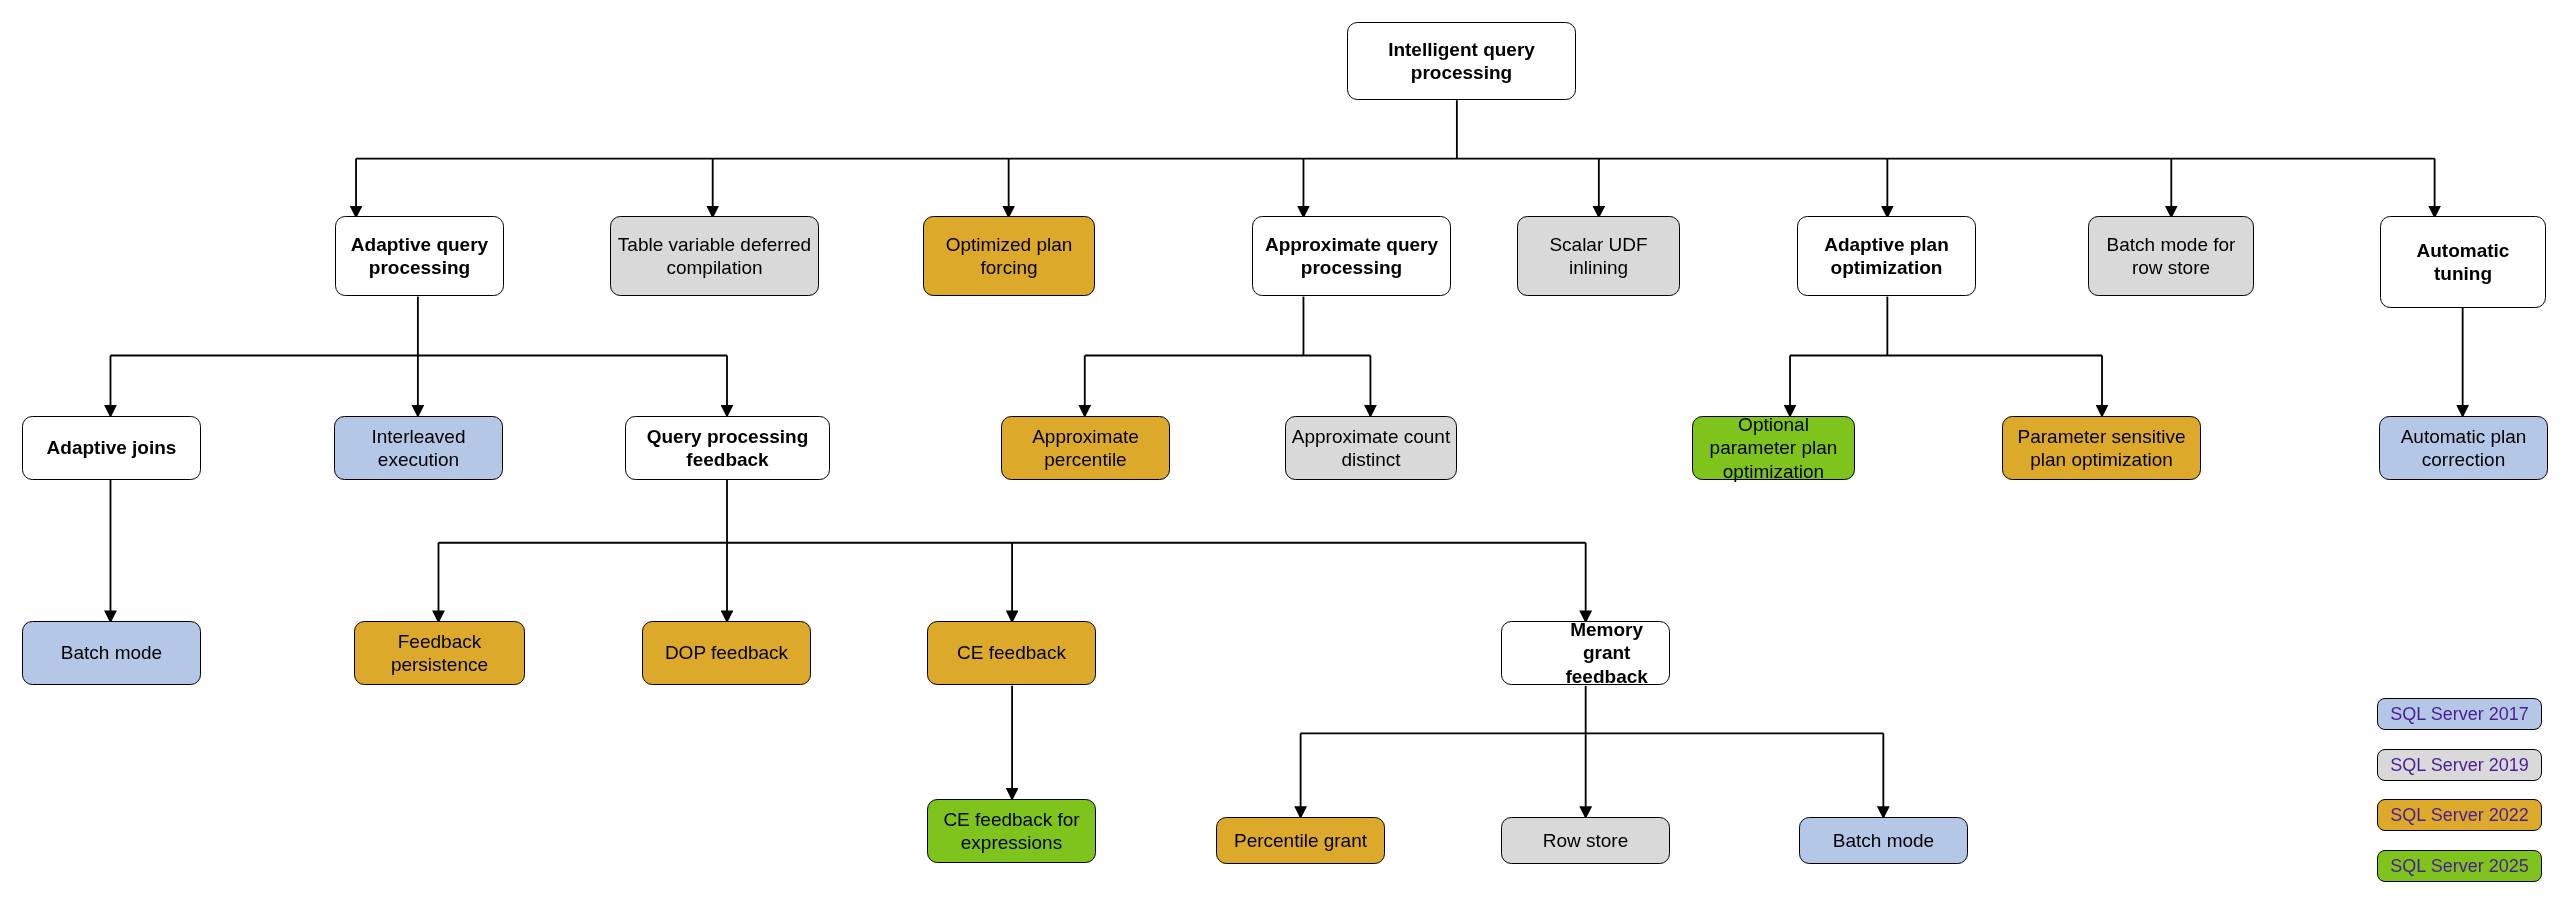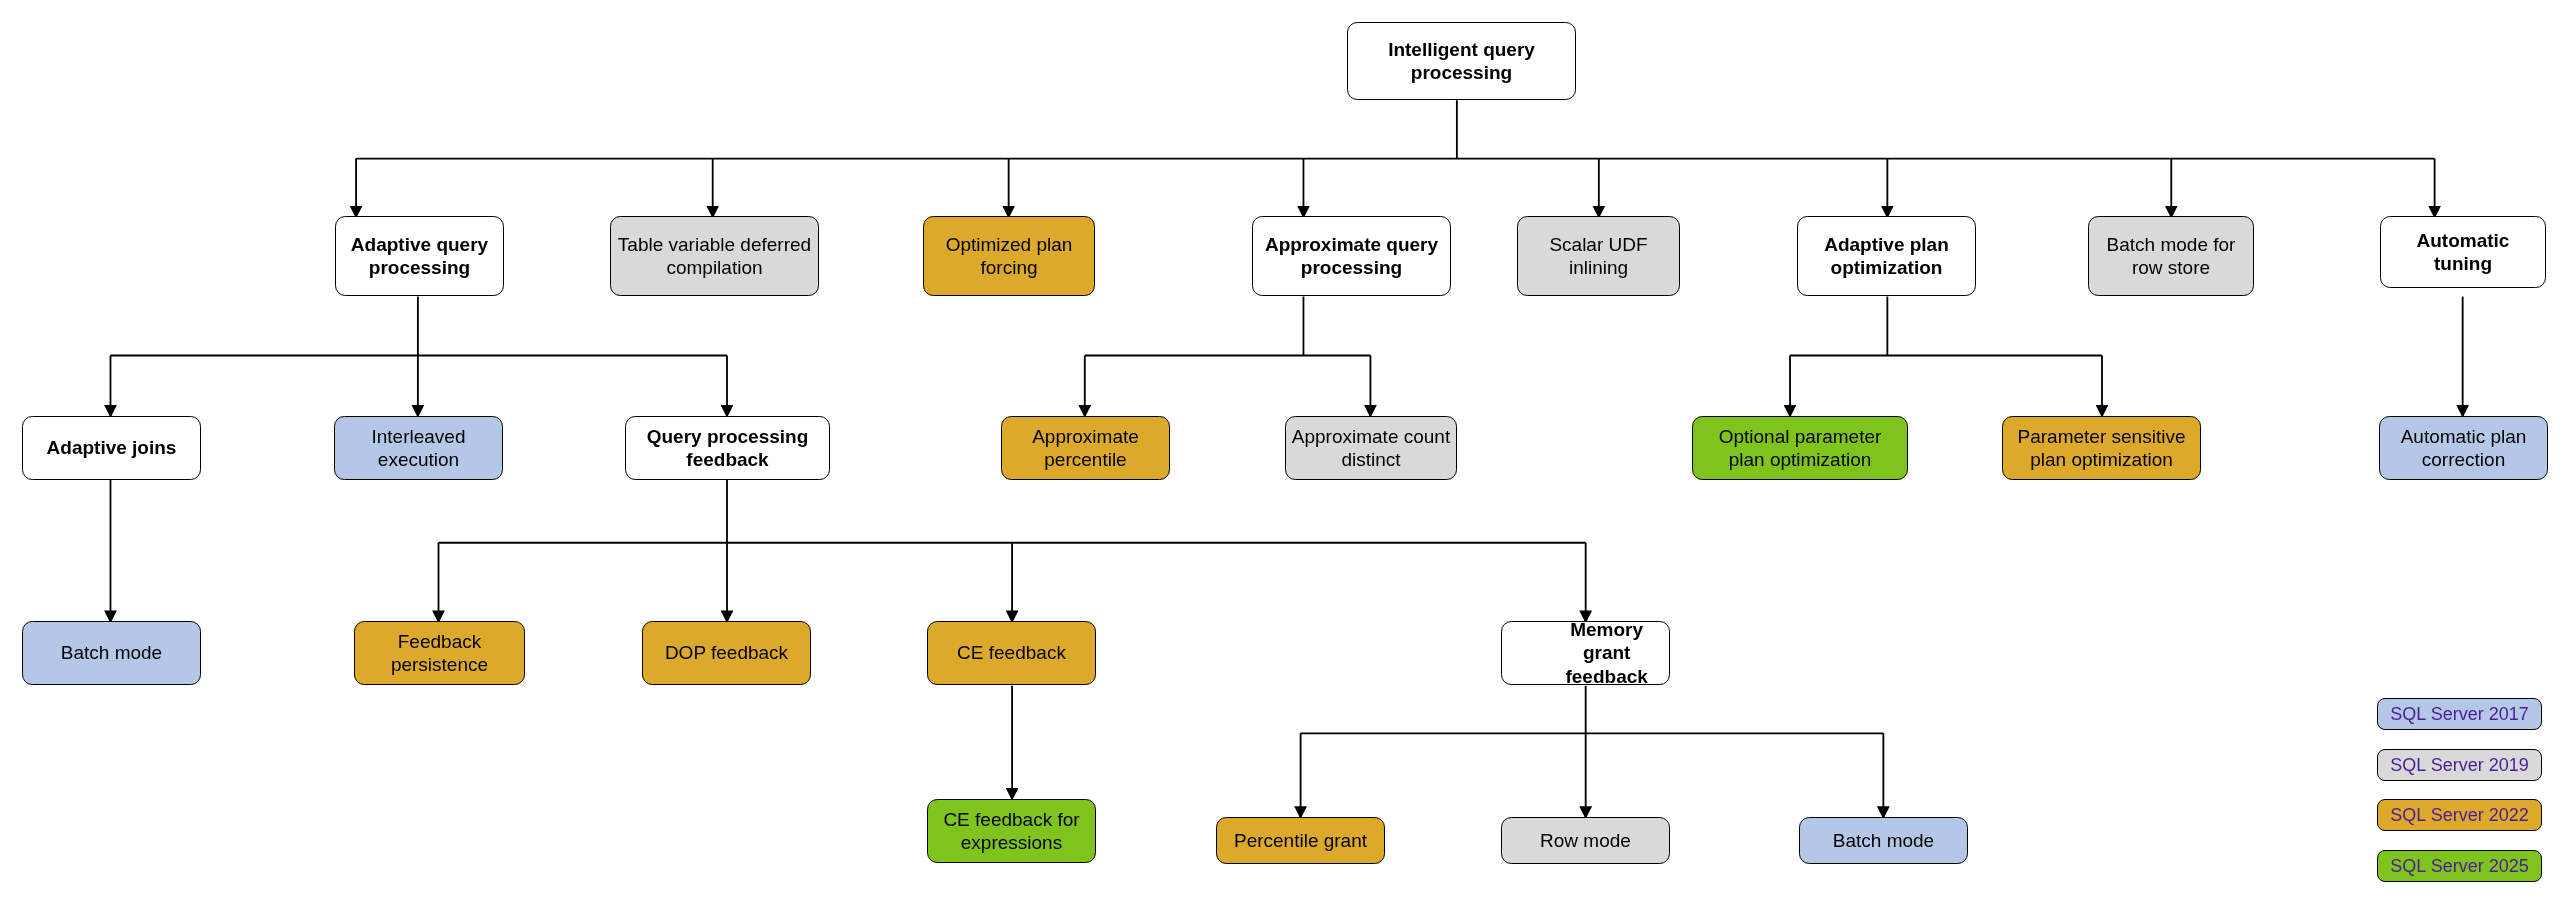--- a/index.html
+++ b/index.html
@@ -145,21 +145,21 @@
   </div>
 
   <div class="node white" style="left:1797px; top:216px; width:179px; height:80px;">
     <span class="label">Adaptive plan optimization</span>
   </div>
 
   <div class="node gray" style="left:2088px; top:216px; width:166px; height:80px;">
     <span class="label">Batch mode for row store</span>
   </div>
 
-  <div class="node white" style="left:2380px; top:216px; width:166px; height:72px;">
+  <div class="node white" style="left:2380px; top:216px; width:166px; height:92px;">
     <span class="label">Automatic tuning</span>
   </div>
 
   <div class="node white" style="left:22px; top:416px; width:179px; height:64px;">
     <span class="label">Adaptive joins</span>
   </div>
 
   <div class="node blue" style="left:334px; top:416px; width:169px; height:64px;">
     <span class="label">Interleaved execution</span>
   </div>
@@ -169,21 +169,21 @@
   </div>
 
   <div class="node gold" style="left:1001px; top:416px; width:169px; height:64px;">
     <span class="label">Approximate percentile</span>
   </div>
 
   <div class="node gray" style="left:1285px; top:416px; width:172px; height:64px;">
     <span class="label">Approximate count distinct</span>
   </div>
 
-  <div class="node green" style="left:1692px; top:416px; width:216px; height:64px;">
+  <div class="node green" style="left:1692px; top:416px; width:163px; height:64px;">
     <span class="label">Optional parameter plan optimization</span>
   </div>
 
   <div class="node gold" style="left:2002px; top:416px; width:199px; height:64px;">
     <span class="label">Parameter sensitive plan optimization</span>
   </div>
 
   <div class="node blue" style="left:2379px; top:416px; width:169px; height:64px;">
     <span class="label">Automatic plan correction</span>
   </div>
@@ -210,21 +210,21 @@
 
   <div class="node green" style="left:927px; top:799px; width:169px; height:64px;">
     <span class="label">CE feedback for expressions</span>
   </div>
 
   <div class="node gold" style="left:1216px; top:817px; width:169px; height:47px;">
     <span class="label">Percentile grant</span>
   </div>
 
   <div class="node gray" style="left:1501px; top:817px; width:169px; height:47px;">
-    <span class="label">Row mode</span>
+    <span class="label">Row store</span>
   </div>
 
   <div class="node blue" style="left:1799px; top:817px; width:169px; height:47px;">
     <span class="label">Batch mode</span>
   </div>
 
   <div>
     <div class="legend-item" style="left:2377px; top:698px; width:165px; height:32px; background:#b4c7e7;">
       <span>SQL Server 2017</span>
     </div>

